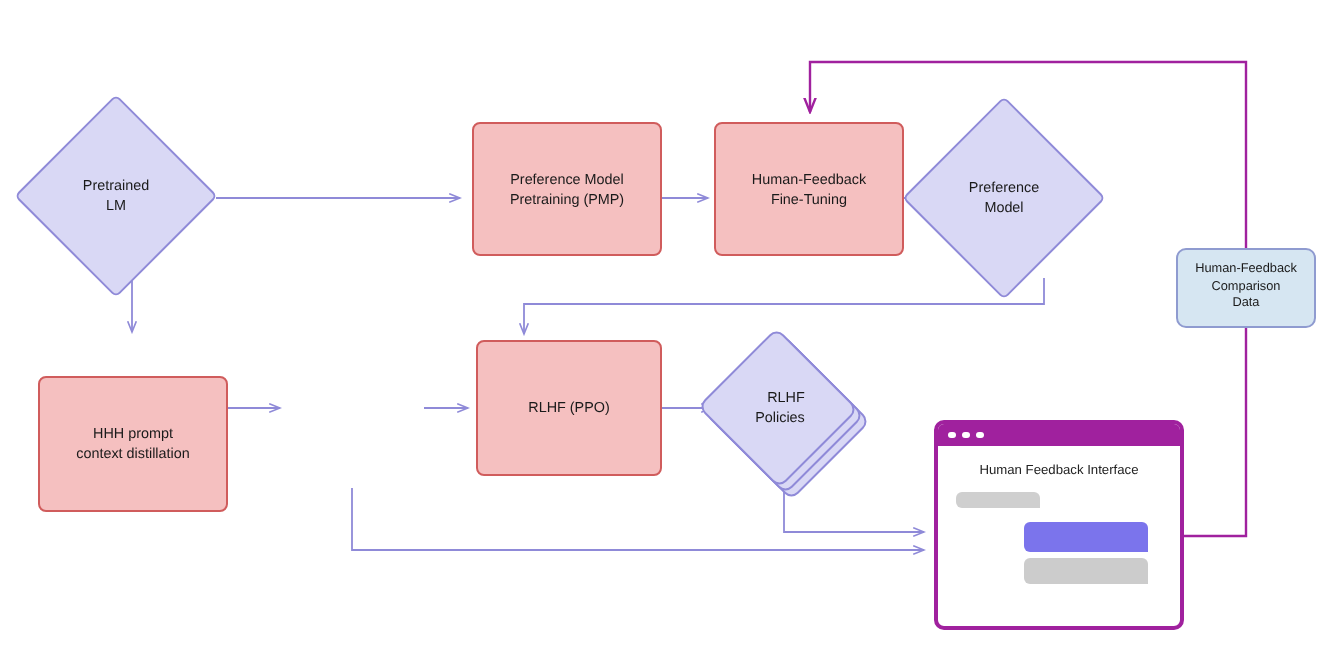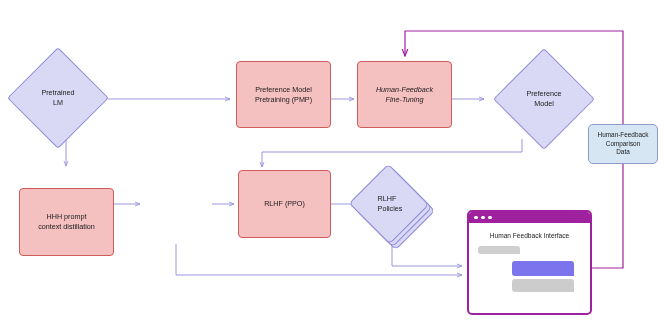--- a/index.html
+++ b/index.html
@@ -60,26 +60,26 @@
     <div class="diamond"></div>
     <div class="diamond-label">Pretrained
 LM</div>
   </div>
 
   <div class="node rect" style="left:236px;top:61px;width:95px;height:67px;">
     <span class="lbl">Preference Model
 Pretraining (PMP)</span>
   </div>
 
-  <div class="node rect" style="left:357px;top:61px;width:95px;height:67px;font-style:italic;">
+  <div class="node rect" style="left:357px;top:61px;width:95px;height:67px;">
     <span class="lbl">Human-Feedback
 Fine-Tuning</span>
   </div>
 
-  <div class="diamond-wrap" style="left:508px;top:63px;width:72px;height:72px;text-decoration:underline;">
+  <div class="diamond-wrap" style="left:466px;top:63px;width:72px;height:72px;text-decoration:underline;">
     <div class="diamond"></div>
     <div class="diamond-label">Preference
 Model</div>
   </div>
 
   <div class="node databox" style="left:588px;top:124px;width:70px;height:40px;">
     <span class="lbl">Human-Feedback
 Comparison
 Data</span>
   </div>
@@ -91,21 +91,21 @@
 
 
   <div class="node rect" style="left:238px;top:170px;width:93px;height:68px;">
     <span class="lbl">RLHF (PPO)</span>
   </div>
 
   <div style="position:absolute;left:358px;top:172px;width:70px;height:70px;">
     <div class="stack-layer" style="left:8px;top:10px;width:58px;height:56px;transform:rotate(45deg);"></div>
     <div class="stack-layer" style="left:5px;top:7px;width:58px;height:56px;transform:rotate(45deg);"></div>
     <div class="stack-layer" style="left:2px;top:4px;width:58px;height:56px;transform:rotate(45deg);"></div>
-    <div style="position:absolute;left:0;top:0;width:64px;height:64px;display:flex;align-items:center;justify-content:center;text-align:left;font-size:7.2px;line-height:1.35;color:#1a1a1a;white-space:pre-line;">RLHF
+    <div style="position:absolute;left:0;top:0;width:64px;height:64px;display:flex;align-items:center;justify-content:center;text-align:right;font-size:7.2px;line-height:1.35;color:#1a1a1a;white-space:pre-line;">RLHF
 Policies</div>
   </div>
 
   <div class="window" style="left:467px;top:210px;width:125px;height:105px;">
     <div class="titlebar">
       <span class="dot"></span>
       <span class="dot"></span>
       <span class="dot"></span>
     </div>
     <div class="wintitle">Human Feedback Interface</div>

